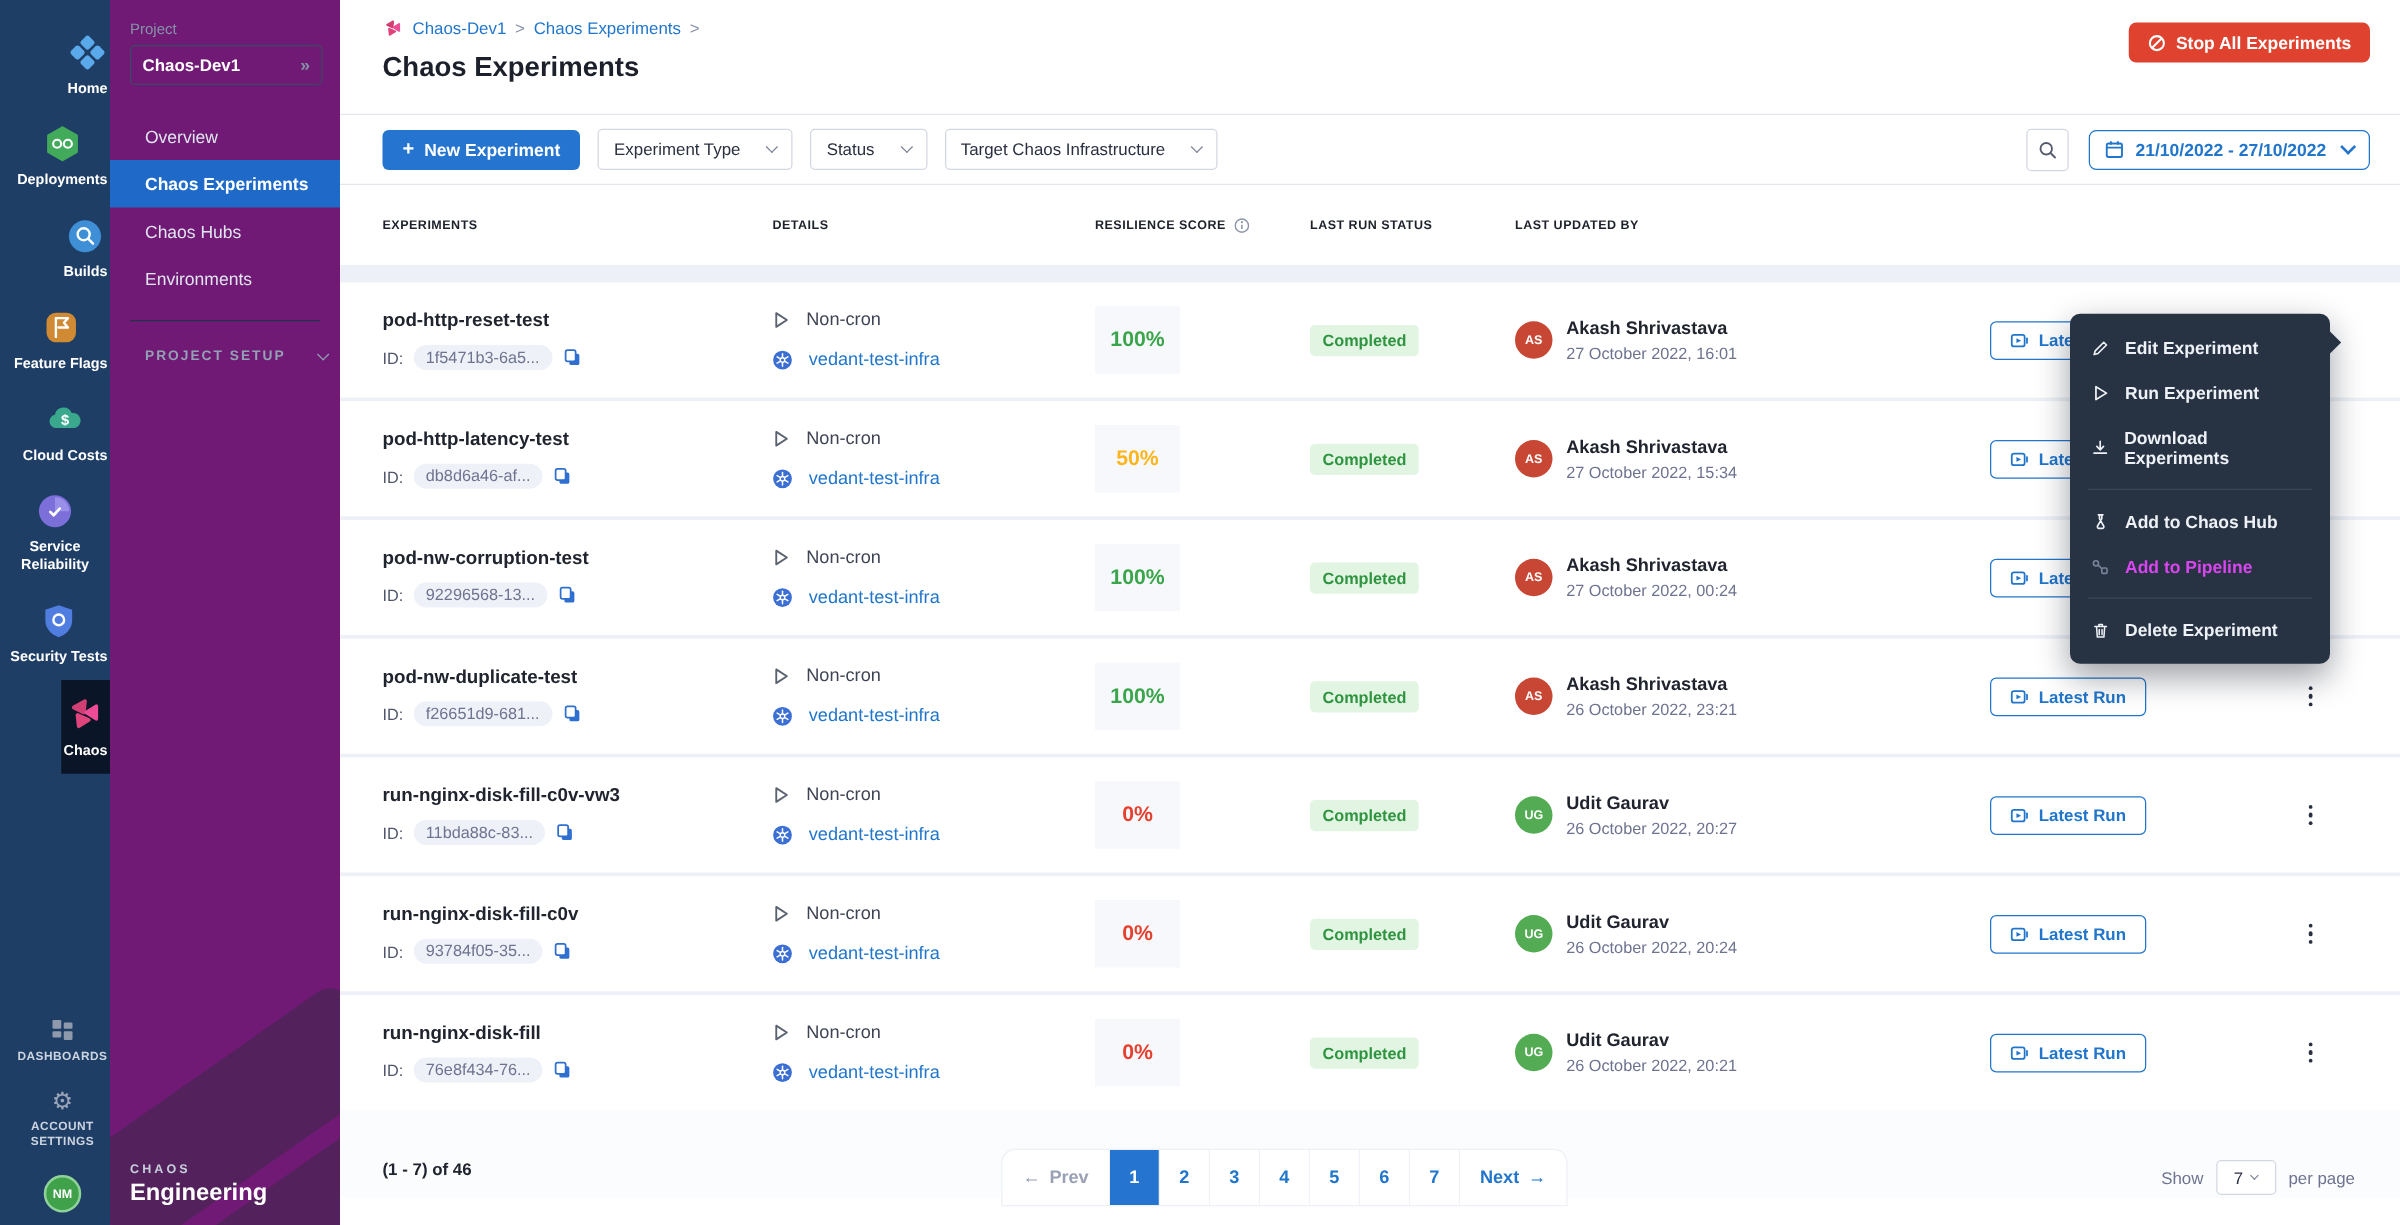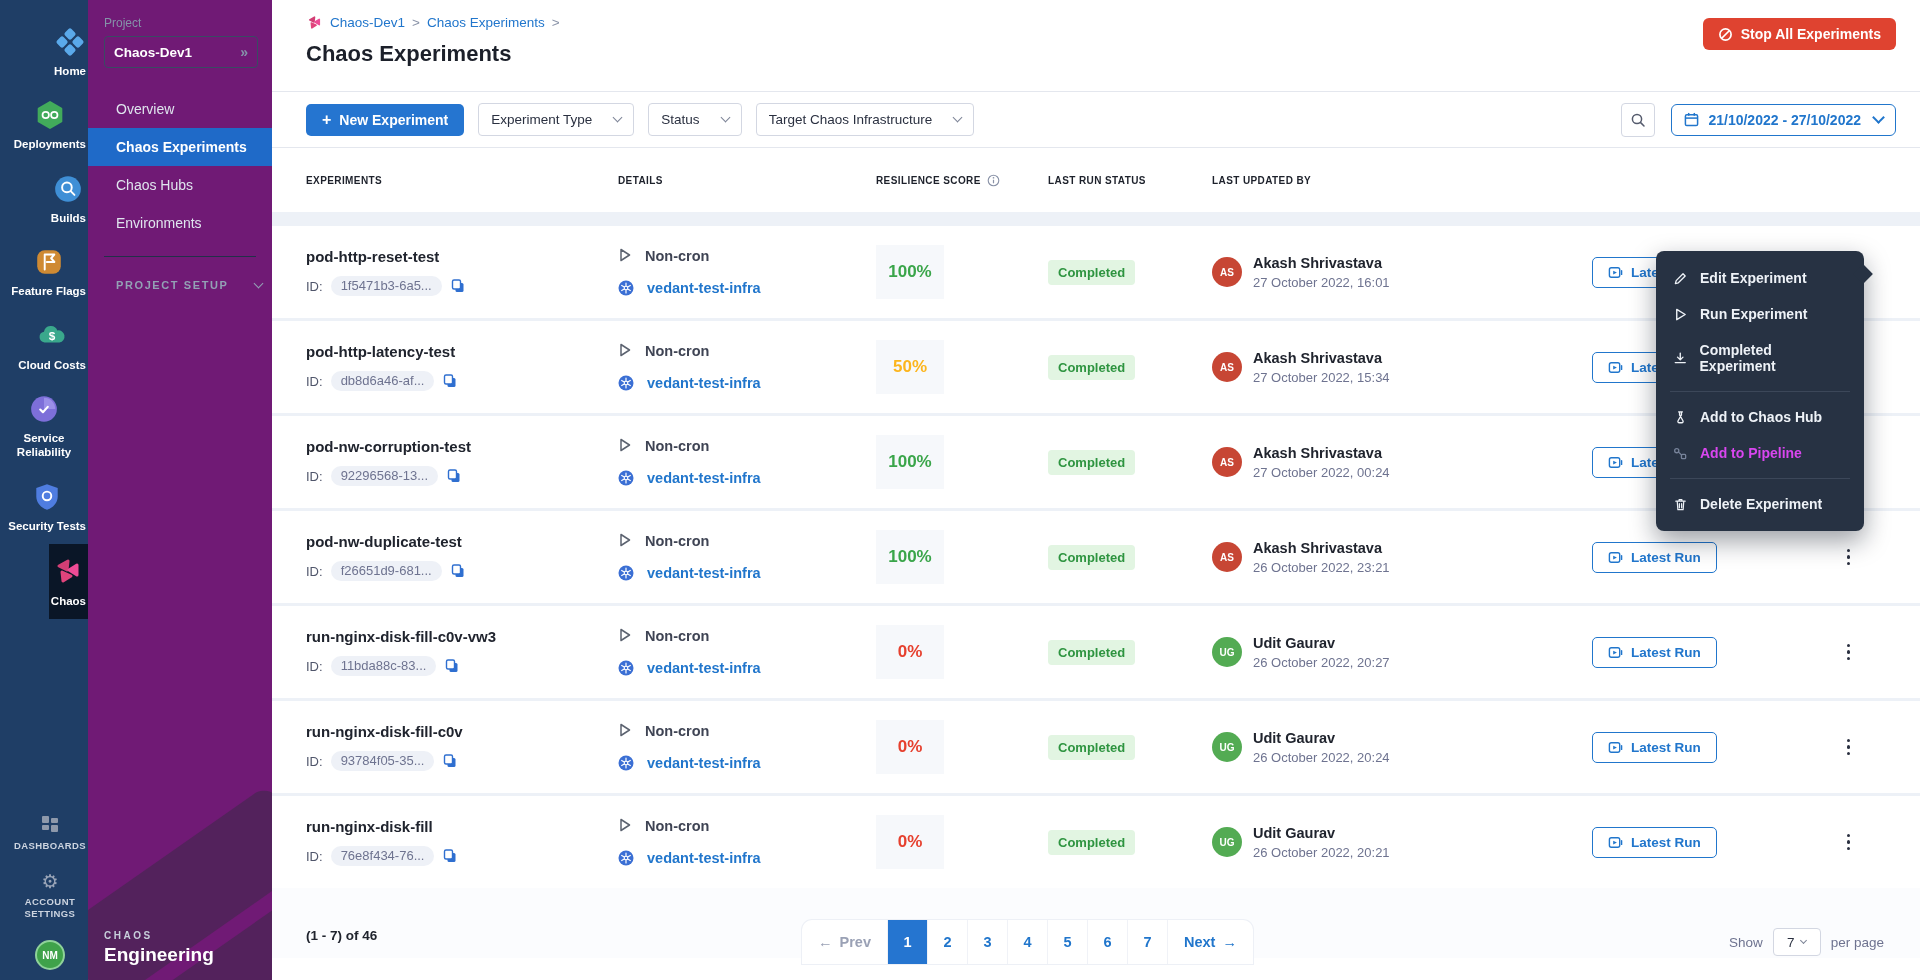--- a/index.html
+++ b/index.html
@@ -60,21 +60,21 @@
   .th { font-size:10px; font-weight:700; letter-spacing:.4px; color:#1d212b; display:flex; align-items:center; gap:6px; }
   .col-exp { width:312px; } .col-det { width:258px; } .col-score { width:172px; } .col-status { width:164px; } .col-user { width:380px; } .col-action { flex:1; }
   .tbody { background:#edf1f7; display:flex; flex-direction:column; gap:3px; padding-top:14px; }
   .trow { background:#fff; height:92px; display:flex; align-items:center; padding-left:34px; }
   .col { flex-shrink:0; }
   .exp-name { font-size:15px; font-weight:700; color:#20242e; cursor:pointer; }
   .exp-idline { display:flex; align-items:center; gap:8px; margin-top:11px; }
   .id-label { font-size:13px; color:#50566b; }
   .id-pill { background:#eef1f7; border-radius:10px; padding:2px 10px 3px; font-size:13px; color:#6e7390; }
   .copy-ic { cursor:pointer; display:flex; }
-  .det-line { display:flex; gap:13px;font-weight:bold; }
+  .det-line { display:flex; align-items:center; gap:13px; }
   .det-line + .det-line { margin-top:16px; }
   .det-sched { font-size:14.5px; color:#3f4454; }
   .det-infra { font-size:14.5px; color:#2176cc; cursor:pointer; }
   .score-chip { width:68px; height:54px; background:#f6f8fb; display:flex; align-items:center; justify-content:center; font-size:17px; font-weight:700; }
   .badge { background:#e2f5e2; color:#2e9440; font-size:13px; font-weight:700; padding:5px 10px; border-radius:4px; display:inline-block; }
   .col-user { display:flex; align-items:center; gap:11px; }
   .avatar { width:30px; height:30px; border-radius:50%; color:#fff; font-size:10px; font-weight:700; display:flex; align-items:center; justify-content:center; flex-shrink:0; }
   .uname { font-size:14.5px; font-weight:700; color:#20242e; }
   .udate { font-size:13px; color:#6e7390; margin-top:4px; }
   .col-action { display:flex; align-items:center; }
@@ -794,21 +794,21 @@
     <svg width="15" height="15" viewBox="0 0 16 16">
         <polygon points="4,2.5 13,8 4,13.5" fill="none" stroke="#eef2f7" stroke-width="1.5" stroke-linejoin="round"></polygon>
       </svg>
     <span>Run Experiment</span>
   </div>
   <div class="ctx-item">
     <svg width="15" height="15" viewBox="0 0 16 16">
         <path d="M8 2v7M5 6.5L8 9.5l3-3" fill="none" stroke="#eef2f7" stroke-width="1.5" stroke-linecap="round" stroke-linejoin="round"></path>
         <path d="M2.5 12.5h11" stroke="#eef2f7" stroke-width="1.5" stroke-linecap="round"></path>
       </svg>
-    <span>Completed Experiment</span>
+    <span>Download Experiments</span>
   </div>
   <div class="ctx-divider"></div>
   <div class="ctx-item">
     <svg width="15" height="15" viewBox="0 0 16 16">
         <path d="M6 2h4M7 2v3.2l3.6 6.3a1.4 1.4 0 0 1-1.2 2.1H6.6a1.4 1.4 0 0 1-1.2-2.1L9 5.2V2" fill="none" stroke="#eef2f7" stroke-width="1.4" stroke-linecap="round" stroke-linejoin="round"></path>
       </svg>
     <span>Add to Chaos Hub</span>
   </div>
   <div class="ctx-item disabled">
     <svg width="15" height="15" viewBox="0 0 16 16">

